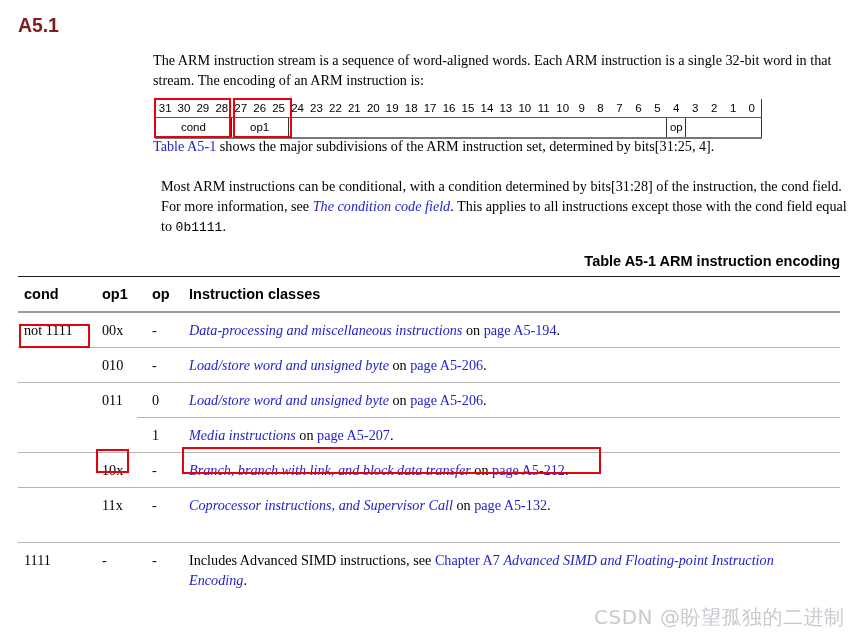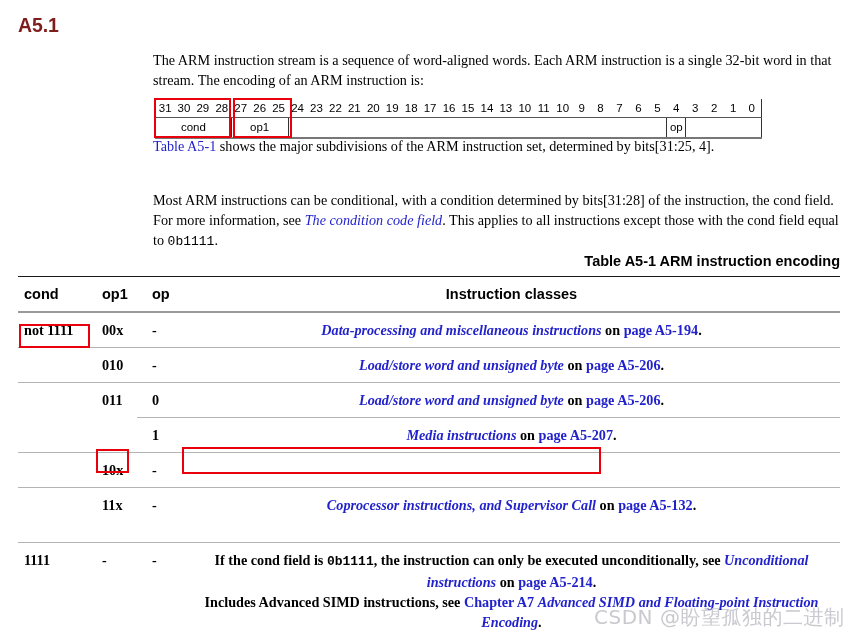--- a/index.html
+++ b/index.html
@@ -48,21 +48,21 @@
     left: 153px;
     width: 700px;
     font-family: "Liberation Serif", serif;
     font-size: 14.2px;
     line-height: 20px;
     color: #000;
     text-align: left;
   }
   #para-intro { top: 50px; }
   #para-table-ref { top: 136px; }
-  #para-cond { top: 190px; }
+  #para-cond { top: 176px; margin-left: 8px; }
 
   .lnk {
     color: #2222cc;
   }
   .lnk-i {
     color: #2222cc;
     font-style: italic;
   }
   .mono {
     font-family: "Liberation Mono", monospace;
@@ -163,40 +163,39 @@
   }
 
   .trow {
     position: relative;
     width: 822px;
     box-sizing: border-box;
   }
   .c-cond { position: absolute; left: 6px;  top: 0; width: 80px; }
   .c-op1  { position: absolute; left: 84px; top: 0; width: 44px; text-align: left; }
   .c-op   { position: absolute; left: 134px;top: 0; width: 30px; text-align: left; }
-  .c-cls  { position: absolute; left: 171px;top: 0; width: 645px; text-align: center; }
+  .c-cls  { position: absolute; left: 171px;top: 0; width: 645px; text-align: left; }
 
   .hdr {
     height: 34px;
     font-family: "Liberation Sans", sans-serif;
     font-weight: bold;
     font-size: 14.5px;
     color: #000;
   }
   .hdr .c-cond,
   .hdr .c-op1,
   .hdr .c-op,
   .hdr .c-cls { top: 9px; }
 
   .body-row {
     font-family: "Liberation Serif", serif;
     font-size: 14.2px;
     line-height: 20px;
     color: #000;
-    font-weight: bold;
   }
   .body-row .c-cond,
   .body-row .c-op1,
   .body-row .c-op,
   .body-row .c-cls { top: 7px; }
 
   .cls-line { display: block; }
 
   
   #watermark {
@@ -322,37 +321,39 @@
         <div class="c-op">1</div>
         <div class="c-cls">
           <span class="cls-line"><span class="lnk-i">Media instructions</span><span> on </span><span class="lnk">page A5-207</span><span>.</span></span>
         </div>
       </div>
       <div class="tbl-rule"></div>
       <div class="trow body-row" style="height: 34px;">
         <div class="c-cond"></div>
         <div class="c-op1">10x</div>
         <div class="c-op">-</div>
+        <div class="c-cls">
+          <span class="cls-line"><span class="lnk-i">Branch, branch with link, and block data transfer</span><span> on </span><span class="lnk">page A5-212</span><span>.</span></span>
+        </div>
       </div>
       <div class="tbl-rule"></div>
       <div class="trow body-row" style="height: 54px;">
         <div class="c-cond"></div>
         <div class="c-op1">11x</div>
         <div class="c-op">-</div>
         <div class="c-cls">
           <span class="cls-line"><span class="lnk-i">Coprocessor instructions, and Supervisor Call</span><span> on </span><span class="lnk">page A5-132</span><span>.</span></span>
         </div>
       </div>
       <div class="tbl-rule"></div>
       <div class="trow body-row" style="height: 54px;">
         <div class="c-cond">1111</div>
         <div class="c-op1">-</div>
         <div class="c-op">-</div>
         <div class="c-cls">
-          <span class="cls-line"><span>If the cond field is </span><span class="mono">0b1111</span><span>, the instruction can only be executed unconditionally, see </span><span class="lnk-i">Unconditional instructions</span><span> on </span><span class="lnk">page A5-214</span><span>.</span></span>
           <span class="cls-line"><span>Includes Advanced SIMD instructions, see </span><span class="lnk">Chapter A7</span><span> </span><span class="lnk-i">Advanced SIMD and Floating-point Instruction Encoding</span><span>.</span></span>
         </div>
       </div>
     </div>
 </div>
 
 <div class="redbox" id="redbox-not1111"></div>
 <div class="redbox" id="redbox-10x"></div>
 <div class="redbox" id="redbox-branch"></div>
 

